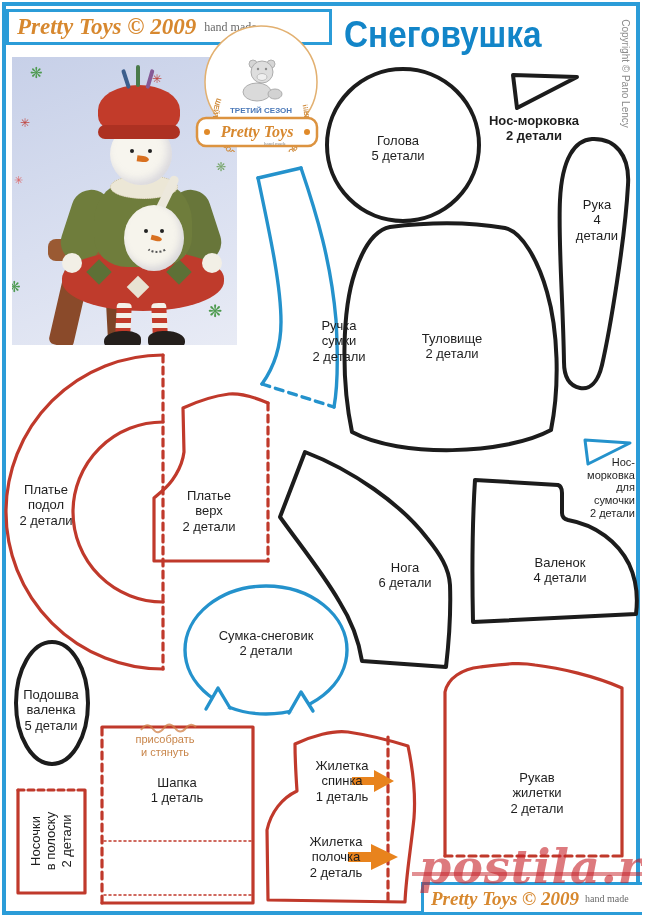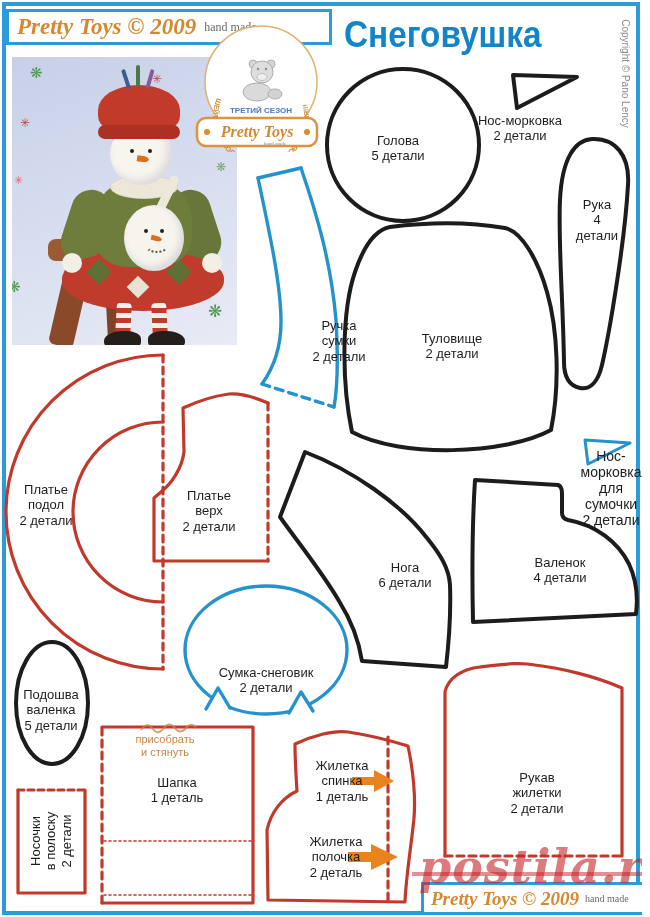--- a/index.html
+++ b/index.html
@@ -21,21 +21,21 @@
   
   .photo{position:absolute;left:12px;top:57px;width:225px;height:288px;overflow:hidden;
         background:linear-gradient(160deg,#c7d0e8 0%,#d9dff0 55%,#e8ebf5 100%);z-index:2;}
   .photo *{position:absolute;}
   .flake{font-size:15px;line-height:1;}
   
   .overlay{position:absolute;left:0;top:0;z-index:5;}
   
   .lbl{position:absolute;text-align:center;font:13px/1.18 "Liberation Sans",sans-serif;
         color:#1e1e1e;white-space:pre-line;transform:translate(-50%,-50%);z-index:7;}
-  .lbl.small{font-size:14px;line-height:1.15;}
+  .lbl.small{font-size:11px;line-height:1.15;text-align:right;}
   .lbl.rot{transform:translate(-50%,-50%) rotate(-90deg);}
   .lbl.gather{font-size:11px;color:#c8854a;line-height:1.2;}
   
   .wm-line{position:absolute;left:412px;top:872px;width:238px;height:4px;background:rgba(198,34,40,.5);z-index:21;}
   .wm{position:absolute;left:419px;top:840px;font:italic 900 46px "DejaVu Serif",serif;
         color:rgba(198,34,40,.6);letter-spacing:1px;z-index:22;white-space:nowrap;}
   .ftr-box{position:absolute;left:421px;top:882px;width:227px;height:33px;border:3px solid #2b9cd8;
         box-sizing:border-box;background:#fff;display:flex;align-items:center;z-index:20;}
   .ftr-brand{font:italic bold 19px "Liberation Serif",serif;color:#d7882f;padding-left:7px;white-space:nowrap;}
   .ftr-hand{font:10px "Liberation Serif",serif;color:#6a6a6a;margin-left:6px;white-space:nowrap;}
@@ -171,21 +171,21 @@
     <g fill="#e8831d" stroke="none">
       <polygon points="352,777 374,777 374,770 394,781 374,792 374,785 352,785"></polygon>
       <polygon points="348,852 371,852 371,844 398,857 371,870 371,862 348,862"></polygon>
     </g>
 
     <path d="M 141,730 q 6,-9 12,-1 q 5,7 11,-1 q 5,-7 11,0 q 5,7 11,0 q 5,-6 10,-1" fill="none" stroke="#d08048" stroke-width="2" opacity="0.75"></path>
   </svg>
 
   <div class="lbl" style="left:398px;top:148px;">Голова
 5 детали</div>
-  <div class="lbl" style="left:520px;top:128px;">Нос-морковка
+  <div class="lbl" style="left:534px;top:128px;font-weight:bold;">Нос-морковка
 2 детали</div>
   <div class="lbl" style="left:597px;top:220px;">Рука
 4 детали</div>
   <div class="lbl" style="left:304px;top:341px;margin-left:35px;">Ручка
 сумки
 2 детали</div>
   <div class="lbl" style="left:452px;top:346px;">Туловище
 2 детали</div>
   <div class="lbl" style="left:46px;top:505px;">Платье
 подол
@@ -194,21 +194,21 @@
 верх
 2 детали</div>
   <div class="lbl" style="left:405px;top:575px;">Нога
 6 детали</div>
   <div class="lbl" style="left:560px;top:570px;">Валенок
 4 детали</div>
   <div class="lbl small" style="left:611px;top:488px;">Нос-
 морковка
 для сумочки
 2 детали</div>
-  <div class="lbl" style="left:266px;top:680px;">Сумка-снеговик
+  <div class="lbl" style="left:266px;top:643px;">Сумка-снеговик
 2 детали</div>
   <div class="lbl" style="left:51px;top:710px;">Подошва
 валенка
 5 детали</div>
   <div class="lbl rot" style="left:51px;top:841px;">Носочки
 в полоску
 2 детали</div>
   <div class="lbl" style="left:177px;top:790px;">Шапка
 1 деталь</div>
   <div class="lbl gather" style="left:165px;top:746px;">присобрать

